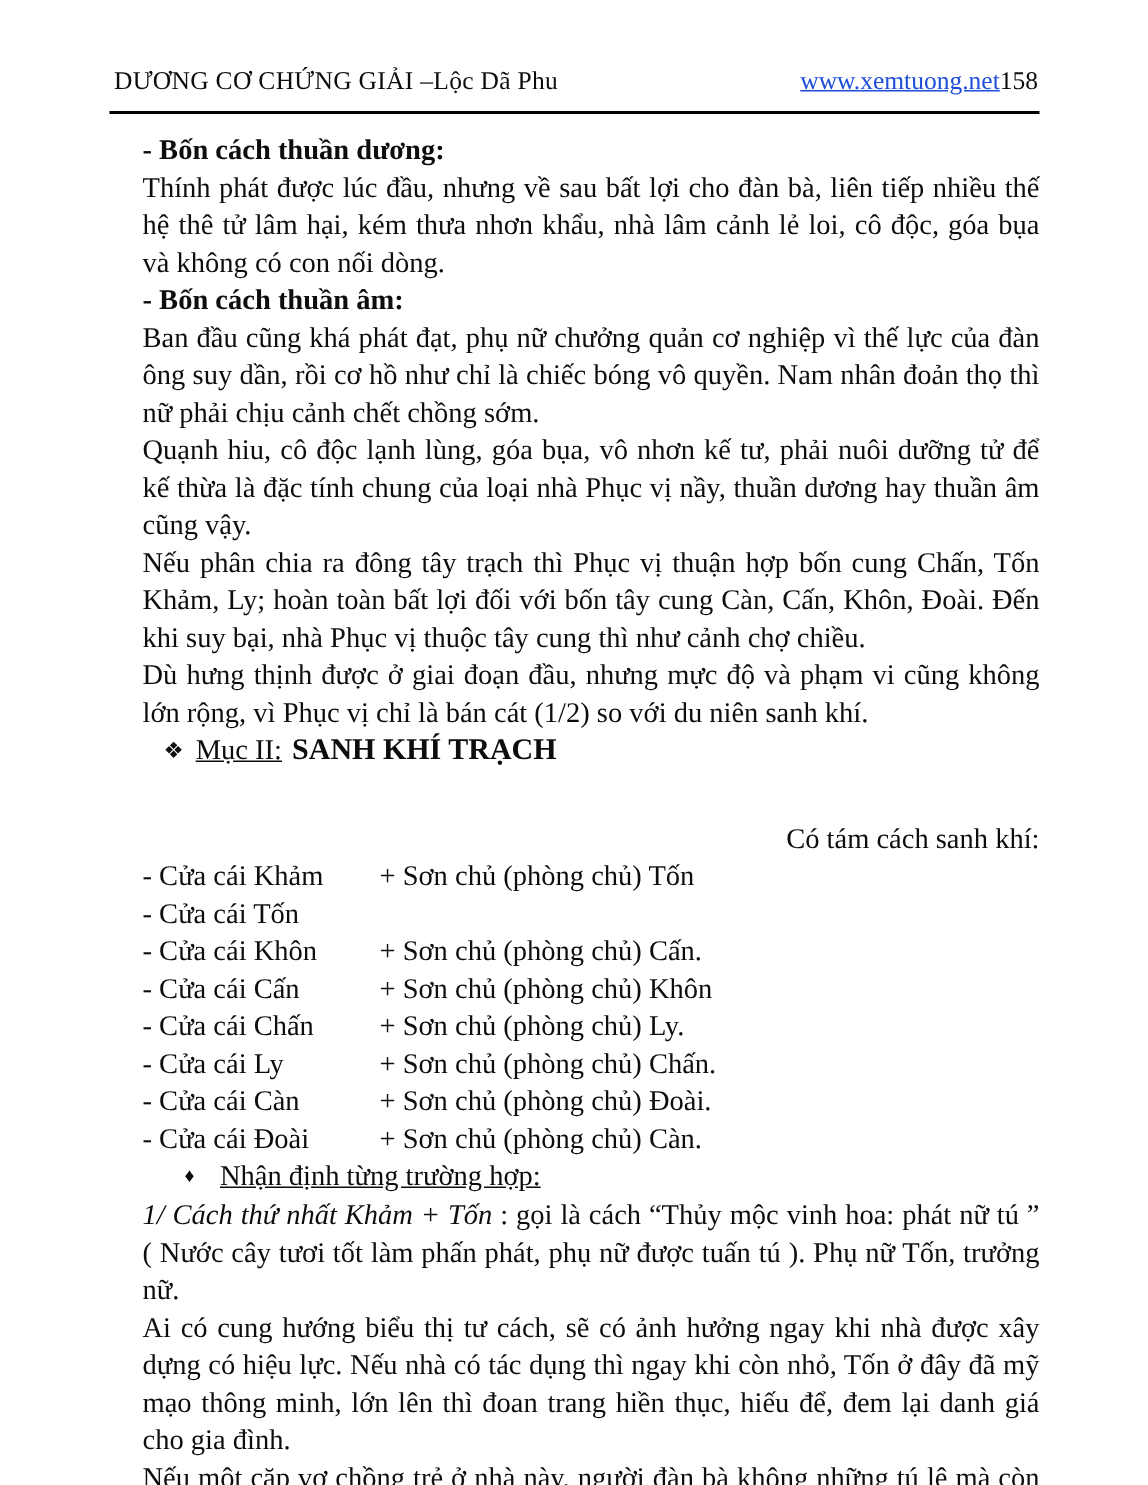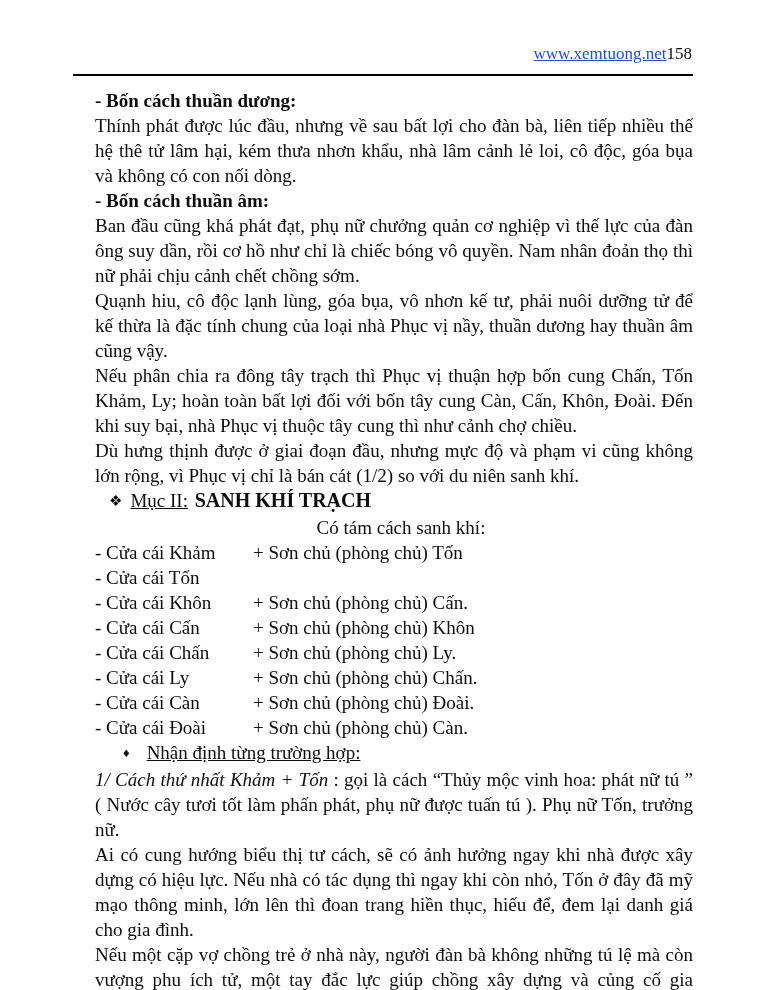--- a/index.html
+++ b/index.html
@@ -37,38 +37,39 @@
     text-align: justify;
   }
   .para { text-align: justify; }
   .bold-head { font-weight: bold; text-align: left; }
 
   .section-line { text-align: left; margin-left: 14px; white-space: nowrap; }
   .section-bullet { font-size: 15px; display: inline-block; margin-right: 8px; transform: translateY(-1px); }
   .section-label { text-decoration: underline; }
   .section-title { font-weight: bold; font-size: 20px; margin-left: 2px; }
 
-  .intro-line { text-align: center; margin-left: 14px; }
+  .intro-line { text-align: right; margin-left: 14px; margin-top: 32px; }
 
   .pair-row { display: flex; text-align: left; }
   .pair-door { width: 158px; flex: 0 0 158px; }
   .pair-mountain { flex: 1; }
 
   .nhandinh-line { text-align: left; margin-left: 28px; white-space: nowrap; }
   .diamond-bullet { font-size: 13px; display: inline-block; margin-right: 17px; transform: translateY(-2px); }
   .nhandinh-label { text-decoration: underline; }
 
   .lead-italic { font-style: italic; }
 </style>
 </head>
 <body>
 
 <div class="page">
 
   <div class="header">
+    <span class="header-title">DƯƠNG CƠ CHỨNG GIẢI –Lộc Dã Phu</span>
     <a class="header-link">www.xemtuong.net</a>
     <span class="header-page">158</span>
   </div>
   <div class="rule"></div>
 
   <div class="content">
 
     <div class="bold-head">- Bốn cách thuần dương:</div>
     <div class="para">Thính phát được lúc đầu, nhưng về sau bất lợi cho đàn bà, liên tiếp nhiều thế hệ thê tử lâm hại, kém thưa nhơn khẩu, nhà lâm cảnh lẻ loi, cô độc, góa bụa và không có con nối dòng.</div>
 

